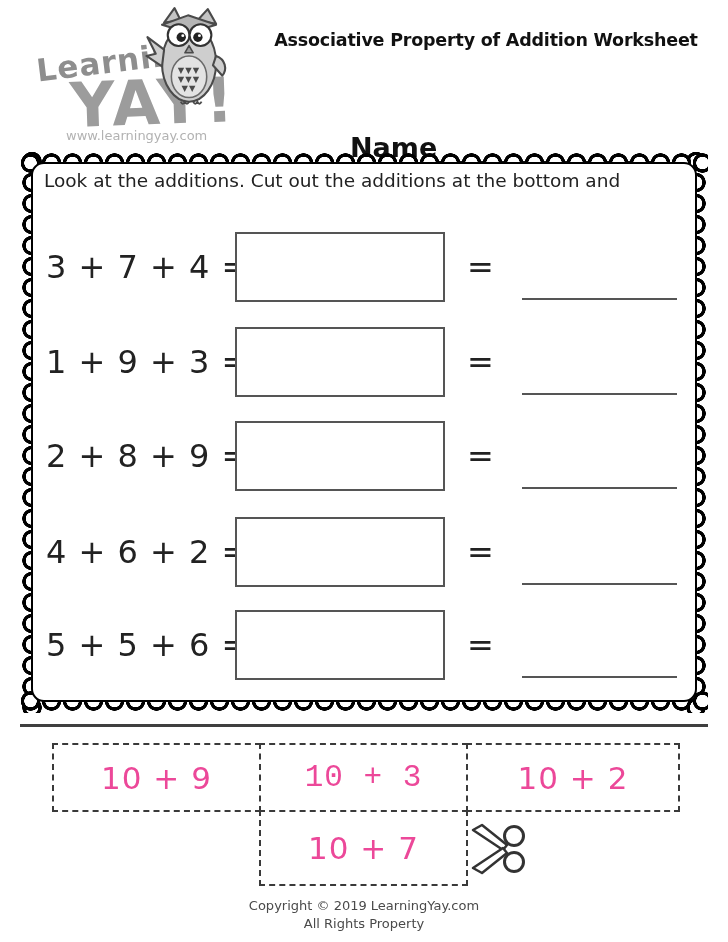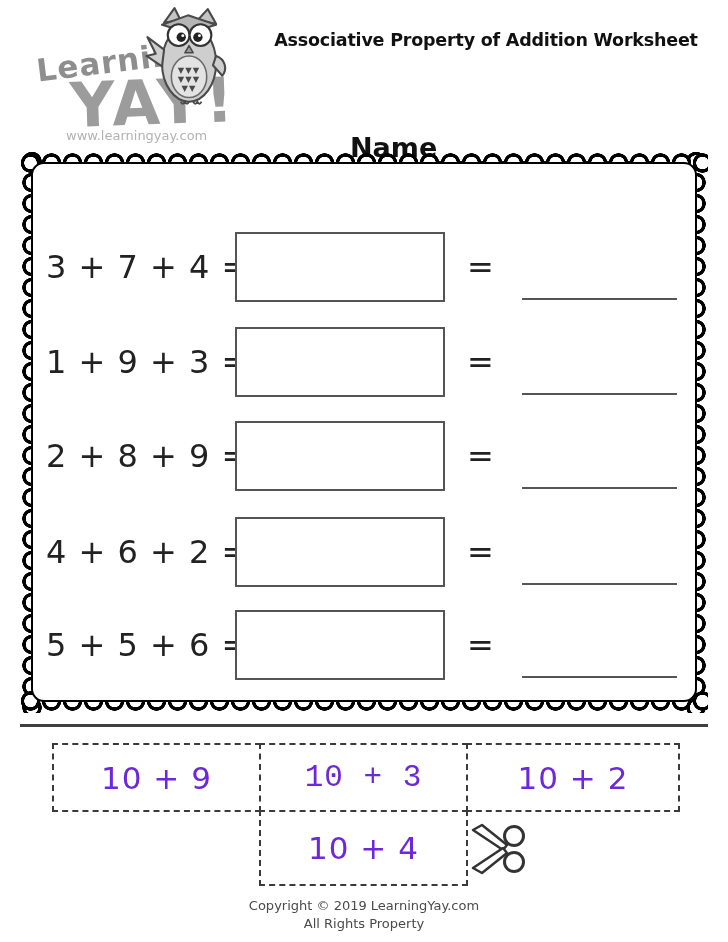--- a/index.html
+++ b/index.html
@@ -47,21 +47,21 @@
   .eq { margin-left:22px; font-size:32px; color:#222; }
   .ans-line { margin-left:28px; width:155px; height:68px; border-bottom:2px solid #555; align-self:flex-start; }
 
   
   .divider { position:absolute; left:20px; top:724px; width:688px; height:3px; background:#3f3f3f; }
 
   
   .cutouts { position:absolute; left:52px; top:743px; width:628px; height:146px; }
   .card { position:absolute; border:2px dashed #3a3a3a; background:#fff;
           display:flex; align-items:center; justify-content:center;
-          font-size:31px; color:#6d28d9; letter-spacing:1px; }
+          font-size:31px; color:#ec4899; letter-spacing:1px; }
   .c1 { left:0;   top:0;    width:209px; height:69px; }
   .c2 { left:207px; top:0;  width:209px; height:69px;font-family:Liberation Mono, monospace; }
   .c3 { left:414px; top:0;  width:214px; height:69px; }
   .c4 { left:0;   top:67px; width:209px; height:76px; }
   .c5 { left:207px; top:67px; width:209px; height:76px; }
   .scissors { position:absolute; left:417px; top:79px; width:60px; height:54px; }
 
   
   .copyright { position:absolute; left:0; top:897px; width:728px; text-align:center;
                font-size:13px; color:#4a4a4a; line-height:1.35; }
@@ -105,20 +105,21 @@
   </div>
 
   <div class="frame">
     <div class="scallop sc-v sc-left"></div>
     <div class="scallop sc-v sc-right"></div>
     <div class="scallop sc-h sc-top"></div>
     <div class="scallop sc-h sc-bottom"></div>
     <div class="frame-inner"></div>
 
     <div class="instructions">
+      <div>Look at the additions. Cut out the additions at the bottom and</div>
     </div>
 
     <div class="prow" style="top:81px">
       <span class="expr">3 + 7 + 4 =</span>
       <span class="paste-box"></span>
       <span class="eq">=</span>
       <span class="ans-line"></span>
     </div>
     <div class="prow" style="top:176px">
       <span class="expr">1 + 9 + 3 =</span>
@@ -145,21 +146,21 @@
       <span class="ans-line"></span>
     </div>
   </div>
 
   <div class="divider"></div>
 
   <div class="cutouts">
     <div class="card c1">10 + 9</div>
     <div class="card c2">10 + 3</div>
     <div class="card c3">10 + 2</div>
-    <div class="card c5">10 + 4</div>
+    <div class="card c5">10 + 7</div>
     <svg class="scissors" viewBox="0 0 60 54">
       <polygon points="34,28 4,8 13,3 38,23" fill="#fff" stroke="#333" stroke-width="2.5" stroke-linejoin="round"></polygon>
       <polygon points="34,26 4,46 13,51 38,31" fill="#fff" stroke="#333" stroke-width="2.5" stroke-linejoin="round"></polygon>
       <circle cx="45" cy="14" r="9.5" fill="#fff" stroke="#333" stroke-width="3"></circle>
       <circle cx="45" cy="40" r="9.5" fill="#fff" stroke="#333" stroke-width="3"></circle>
     </svg>
   </div>
 
   <div class="copyright">
     <div>Copyright © 2019 LearningYay.com</div>

